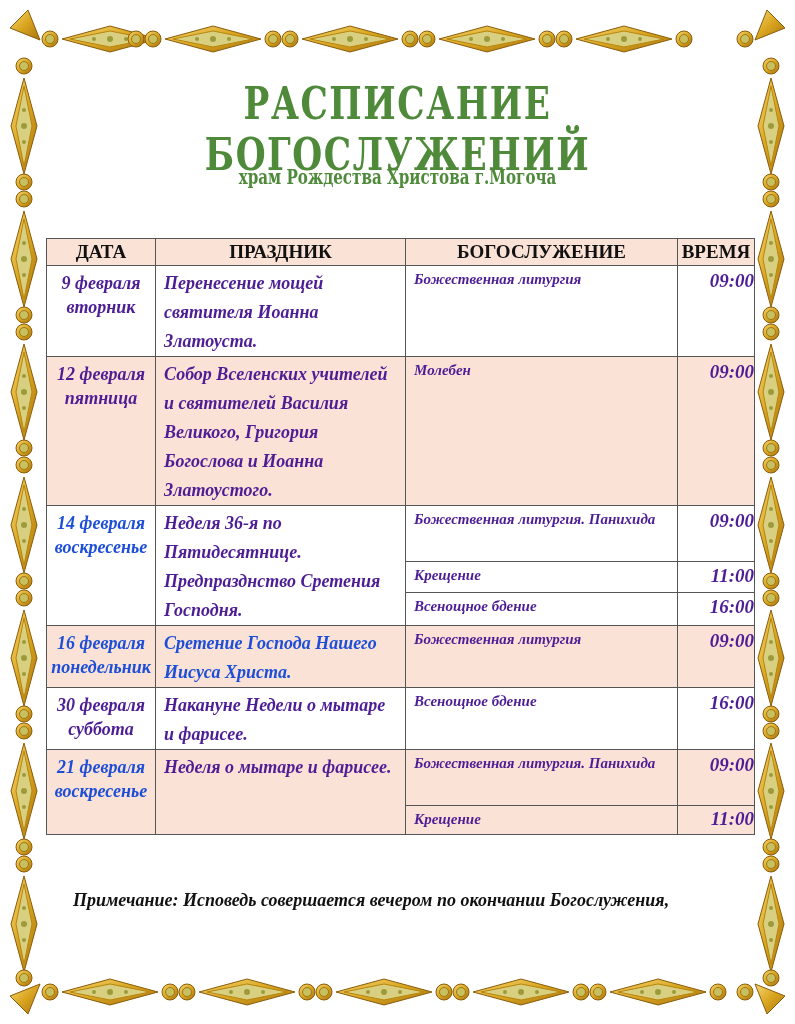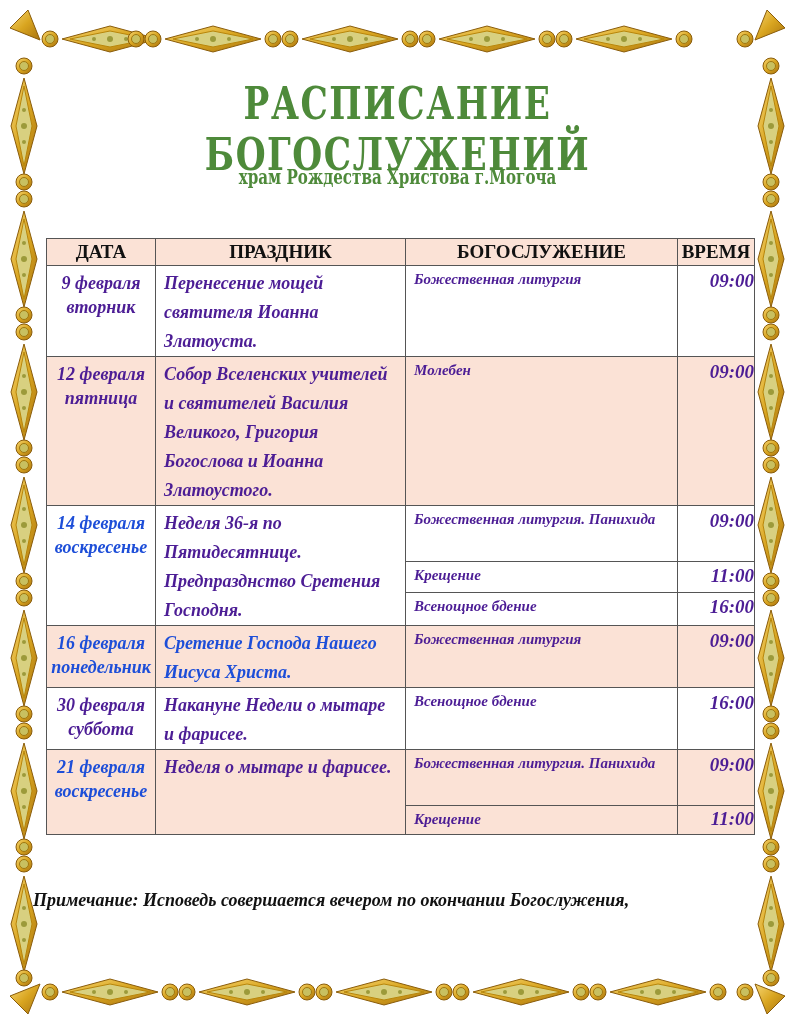--- a/index.html
+++ b/index.html
@@ -19,21 +19,21 @@
            text-align:center; vertical-align:middle; color:#111; font-style:normal; }
   .cell-date { text-align:center; font-style:italic; font-weight:bold; font-size:18px; line-height:24px; padding-top:5px !important; }
   .cell-feast { font-style:italic; font-weight:bold; font-size:18px; line-height:29px; padding:3px 6px 0 8px !important; }
   .cell-svc { font-style:italic; font-weight:bold; font-size:15px; line-height:24px; padding:1px 6px 0 8px !important; }
   .cell-time { text-align:right; font-style:italic; font-weight:bold; font-size:19px; line-height:24px; padding-top:3px !important; }
   .pink { background:#fbe2d6; }
   .white { background:#ffffff; }
   .red { color:#1d4ed8; }
   .black { color:#4c1d95; }
   .note { position:absolute; left:0; width:662px; top:886px; text-align:center;
-          font-style:italic; font-weight:bold; font-size:18px; line-height:28px; color:#111; }
+          font-style:italic; font-weight:bold; font-size:18px; line-height:28px; color:#111;padding-left:40px; }
 </style>
 </head>
 <body>
 
 <svg class="frame" viewBox="0 0 795 1024" xmlns="http://www.w3.org/2000/svg">
   <defs>
     <linearGradient id="gold" x1="0" y1="0" x2="1" y2="1">
       <stop offset="0" stop-color="#f7d774"></stop>
       <stop offset="0.5" stop-color="#d9a520"></stop>
       <stop offset="1" stop-color="#a8730f"></stop>

